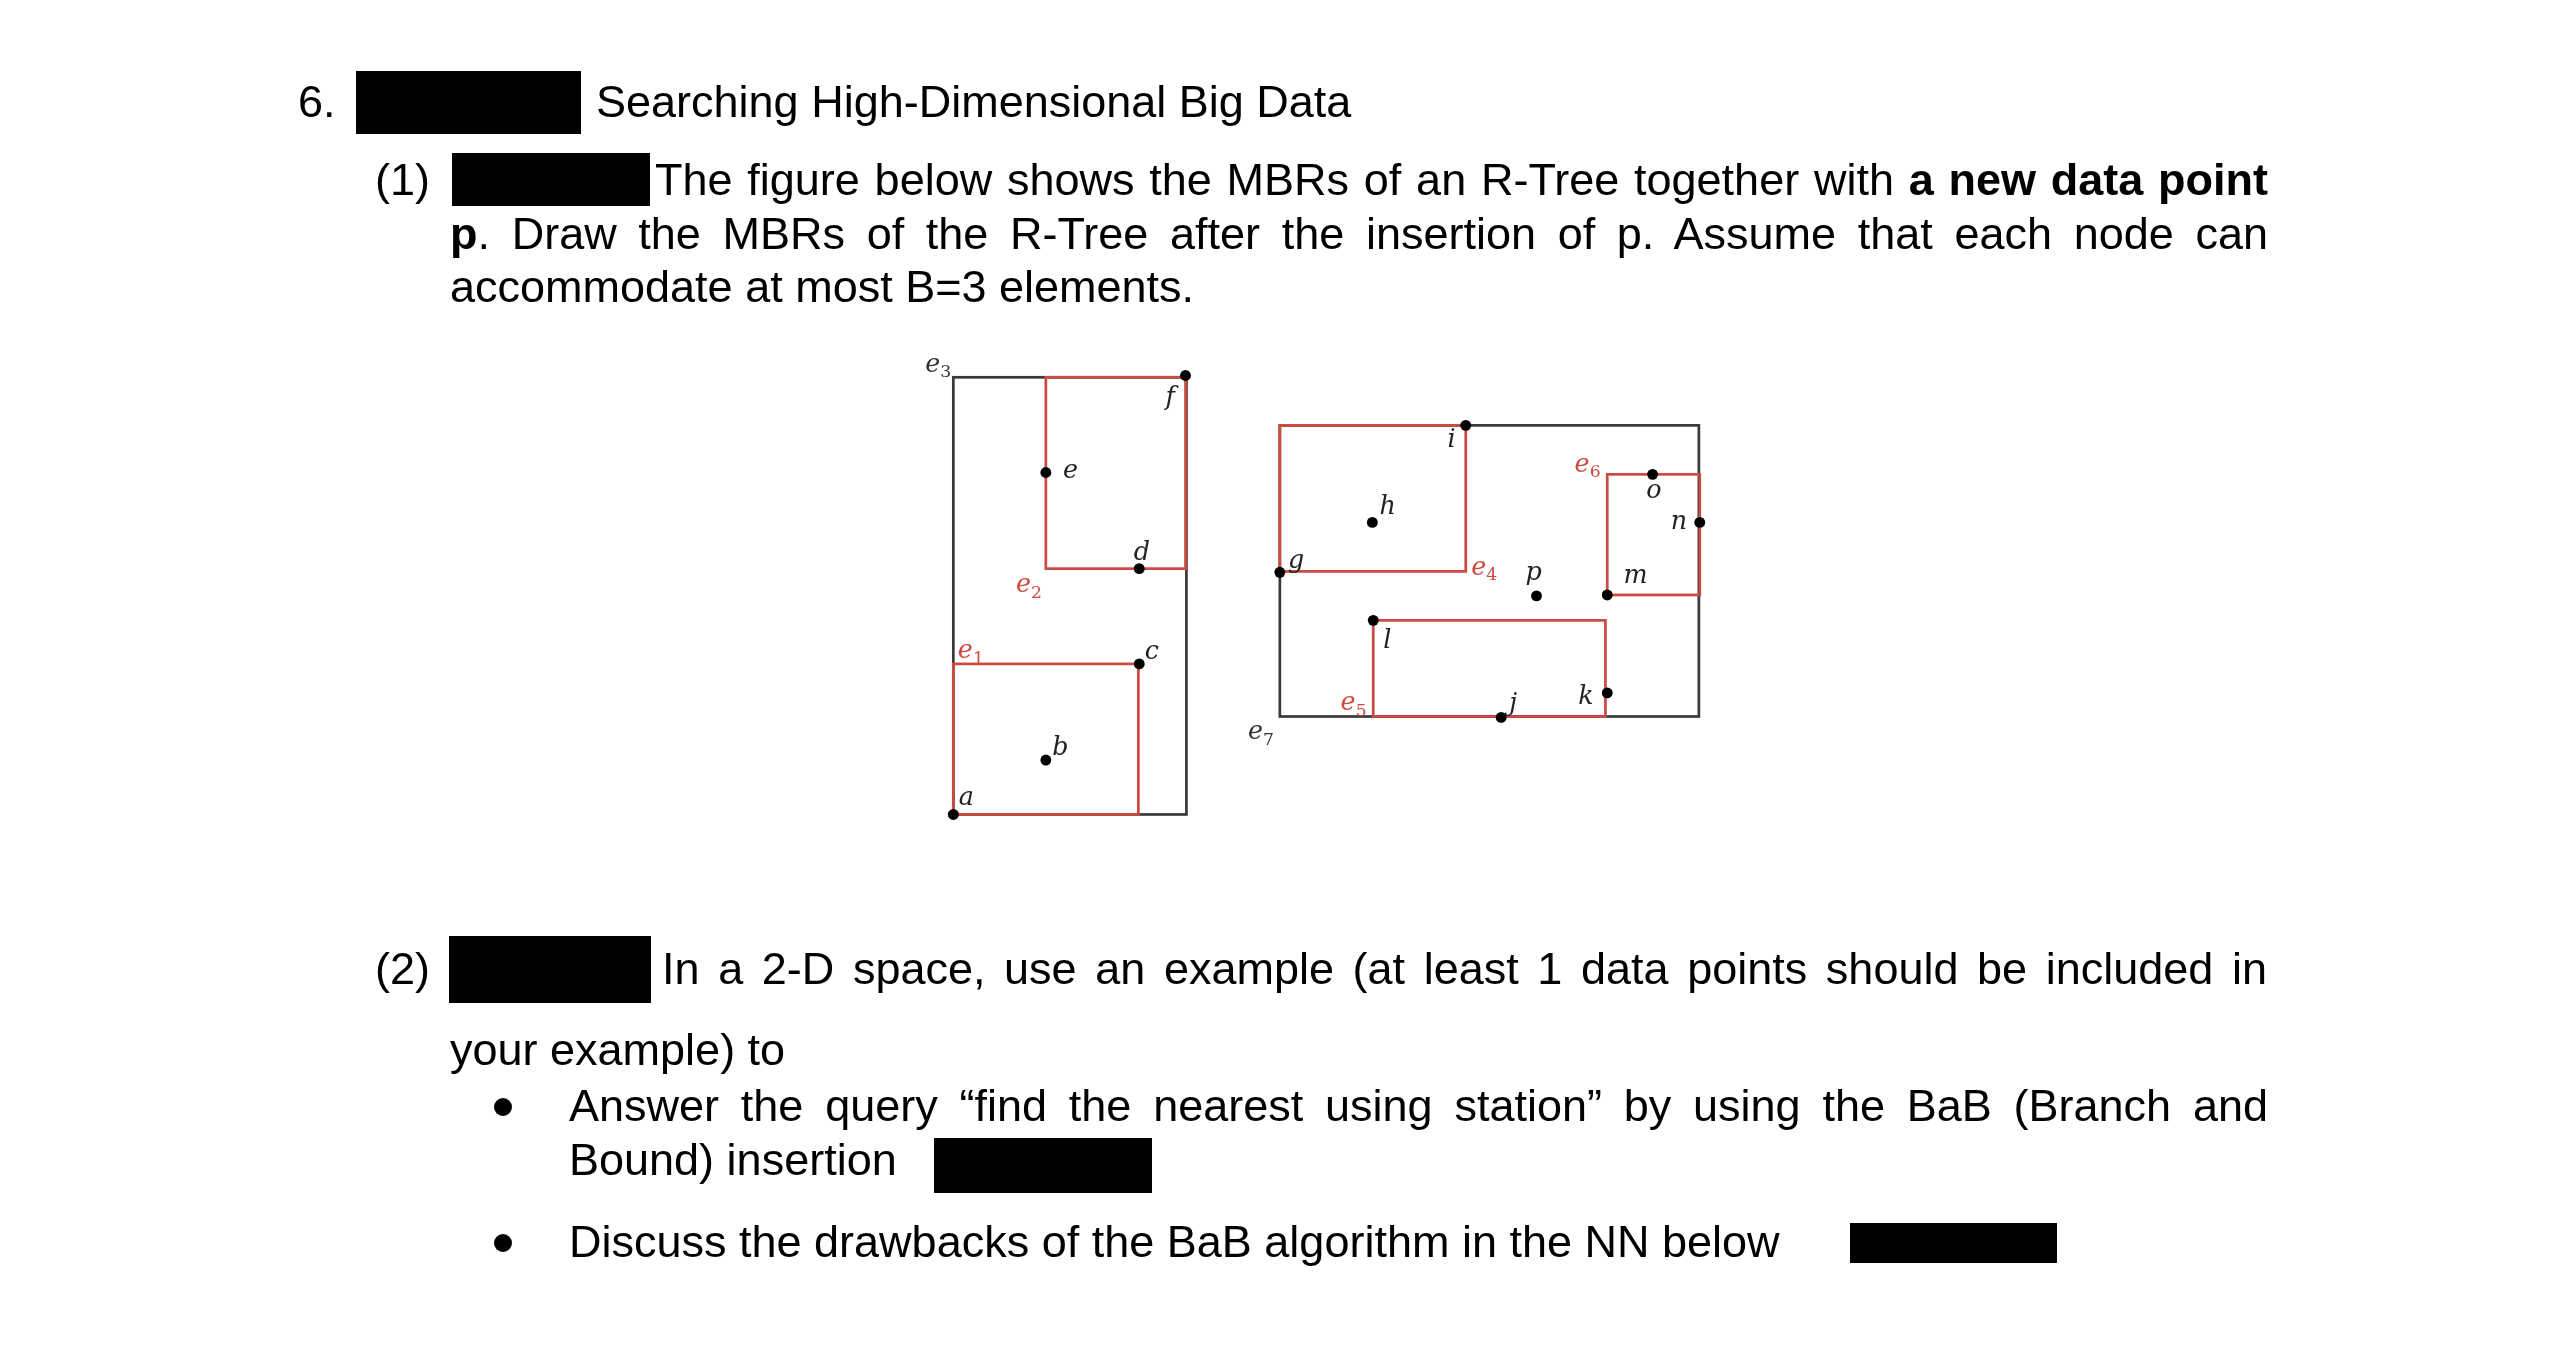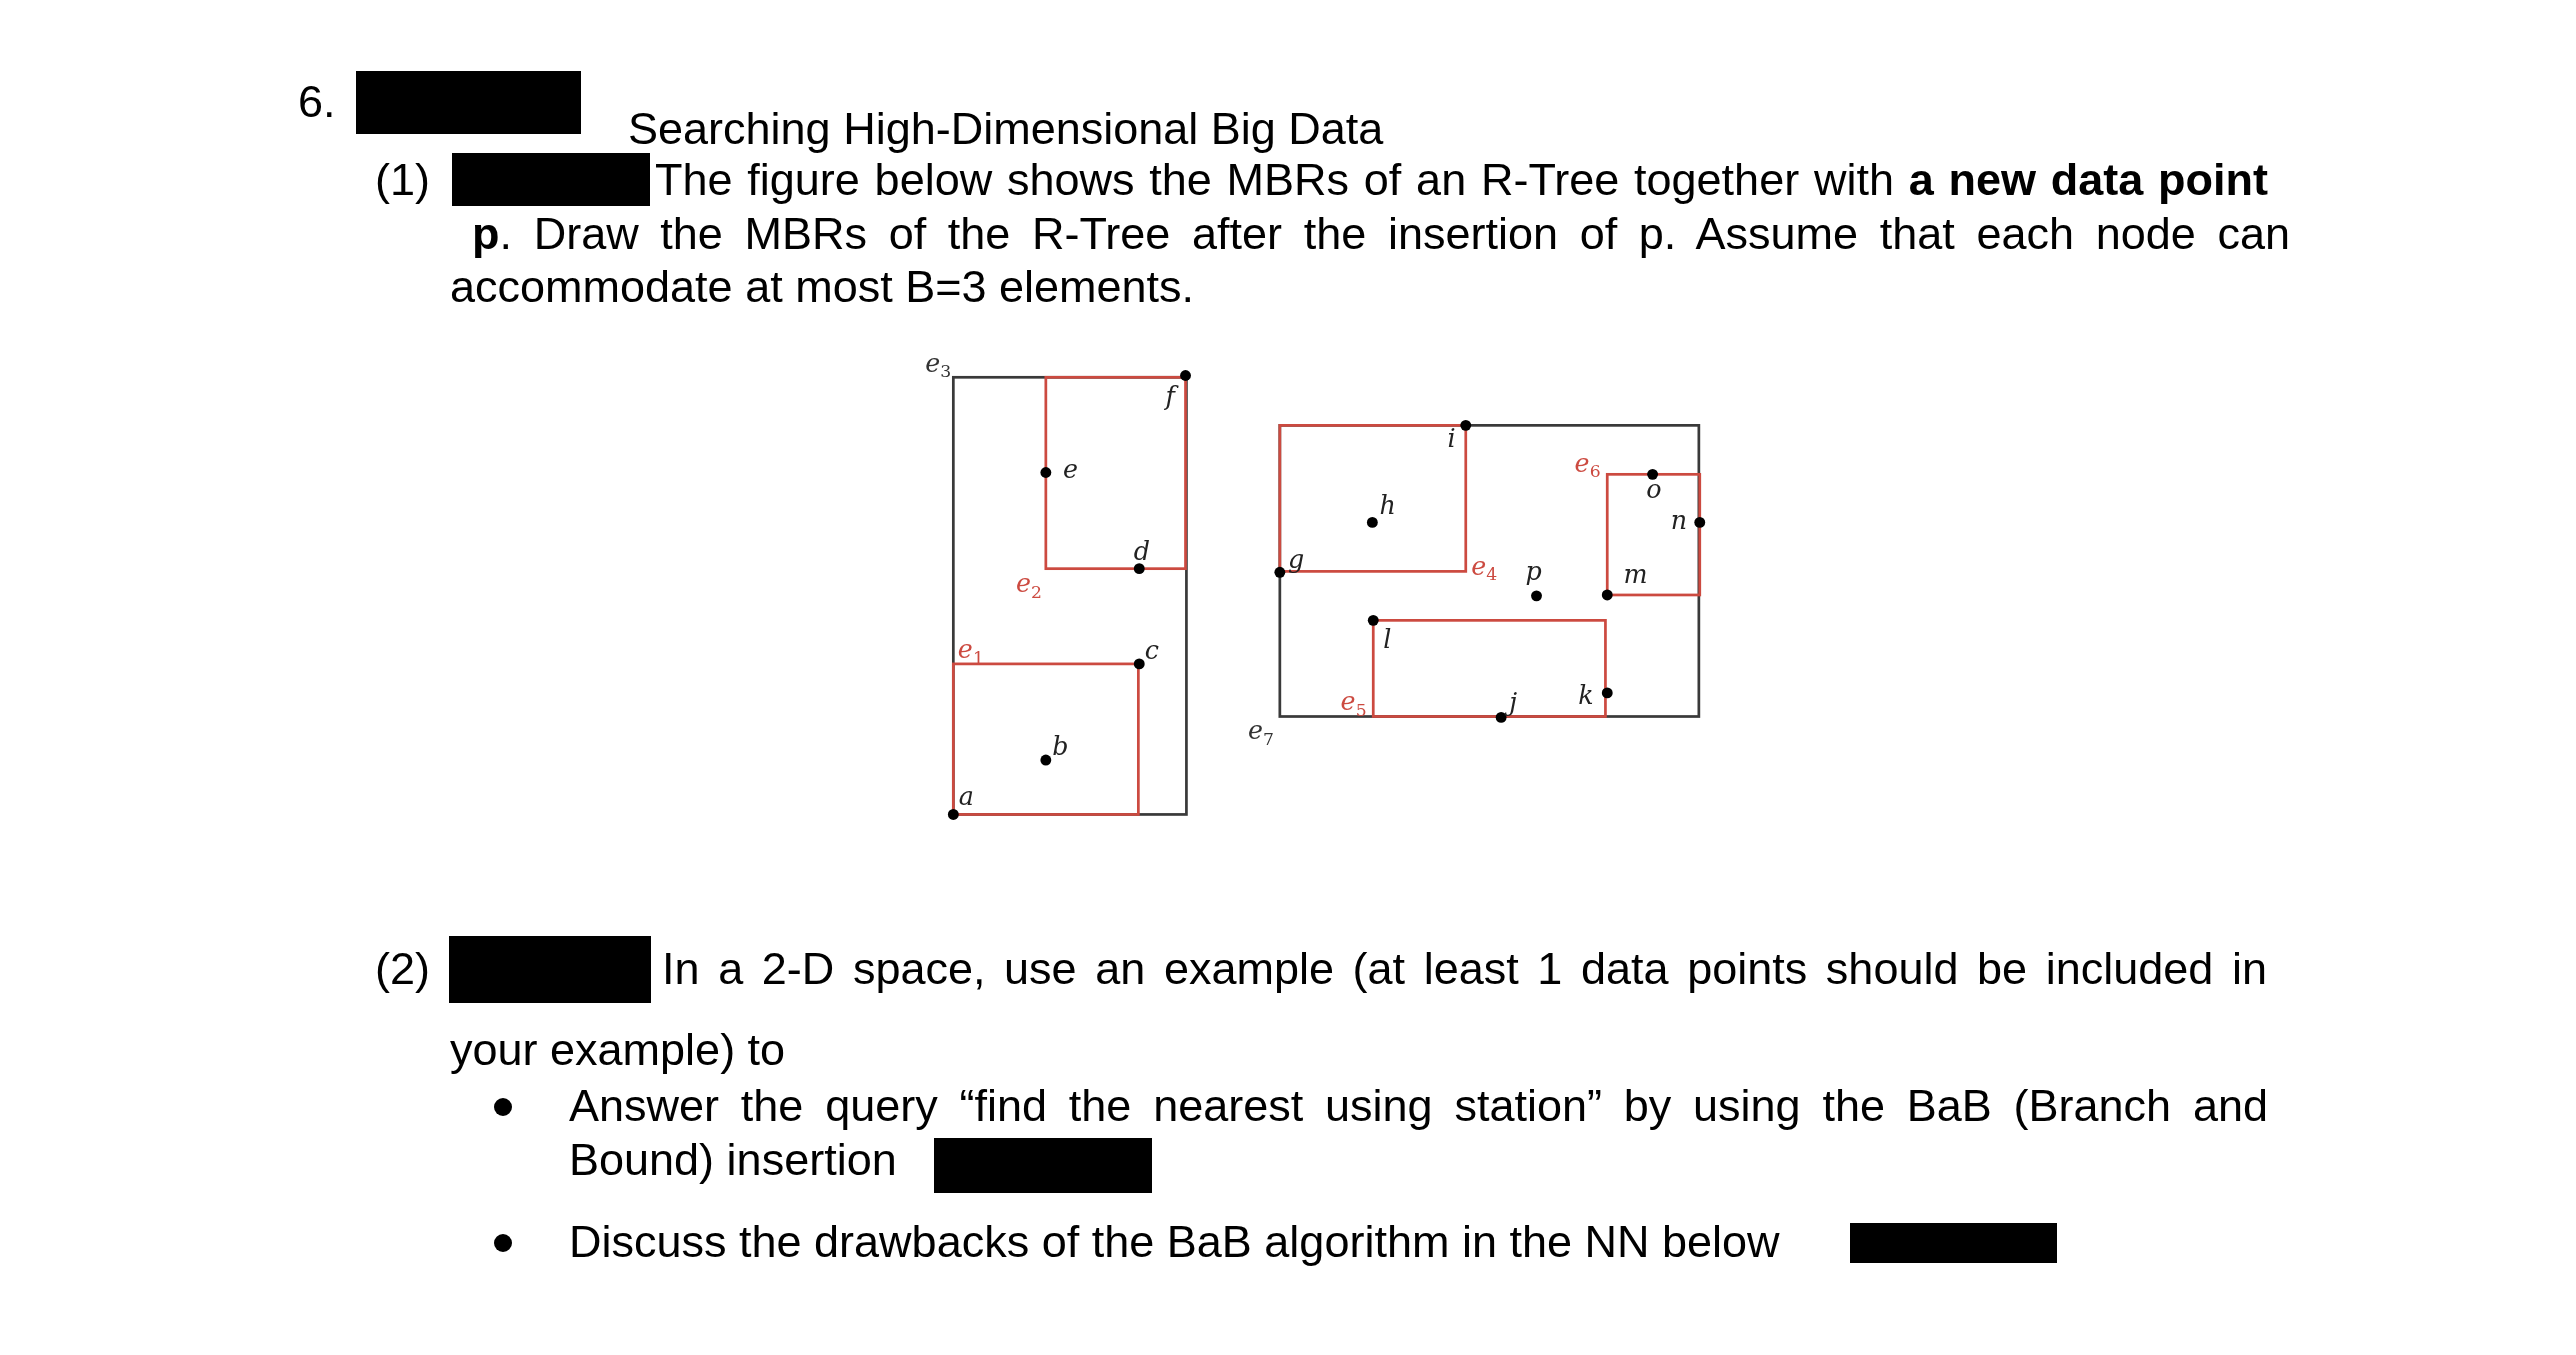--- a/index.html
+++ b/index.html
@@ -12,28 +12,28 @@
   .bullet-dot { position:absolute; width:18px; height:18px; border-radius:50%; background:#000; }
   #figure { position:absolute; left:0; top:0; }
 </style>
 </head>
 <body>
 
 <div class="line" style="left:298px; top:75px;">
   <span>6.</span>
 </div>
 <div class="redact" style="left:356px; top:71px; width:225px; height:63px;"></div>
-<div class="line" style="left:628px; top:75px;margin-top:27px;">Searching High-Dimensional Big Data</div>
+<div class="line" style="left:596px; top:75px;">Searching High-Dimensional Big Data</div>
 
 <div class="line" style="left:375px; top:153px;">(1)</div>
 <div class="redact" style="left:452px; top:153px; width:198px; height:53px;"></div>
 <div class="line just" style="left:655px; top:153px; width:1613px;">
   <span>The figure below shows the MBRs of an R-Tree together with </span><span class="bold">a new data point</span>
 </div>
-<div class="line just" style="left:450px; top:207px; width:1818px;margin-left:22px;">
+<div class="line just" style="left:450px; top:207px; width:1818px;">
   <span class="bold">p</span><span>. Draw the MBRs of the R-Tree after the insertion of p. Assume that each node can</span>
 </div>
 <div class="line" style="left:450px; top:260px;">accommodate at most B=3 elements.</div>
 
 <svg id="figure" width="2576" height="1355" viewBox="0 0 2840 1494">
     <rect x="1051" y="416" width="257" height="482" fill="none" stroke="#3a3a3a" stroke-width="3"></rect>
     <rect x="1411" y="469" width="462" height="321" fill="none" stroke="#3a3a3a" stroke-width="3"></rect>
     <rect x="1153" y="416" width="154" height="211" fill="none" stroke="#cc4a40" stroke-width="3"></rect>
     <rect x="1051" y="732" width="204" height="166" fill="none" stroke="#cc4a40" stroke-width="3"></rect>
     <rect x="1411" y="469" width="205" height="161" fill="none" stroke="#cc4a40" stroke-width="3"></rect>

